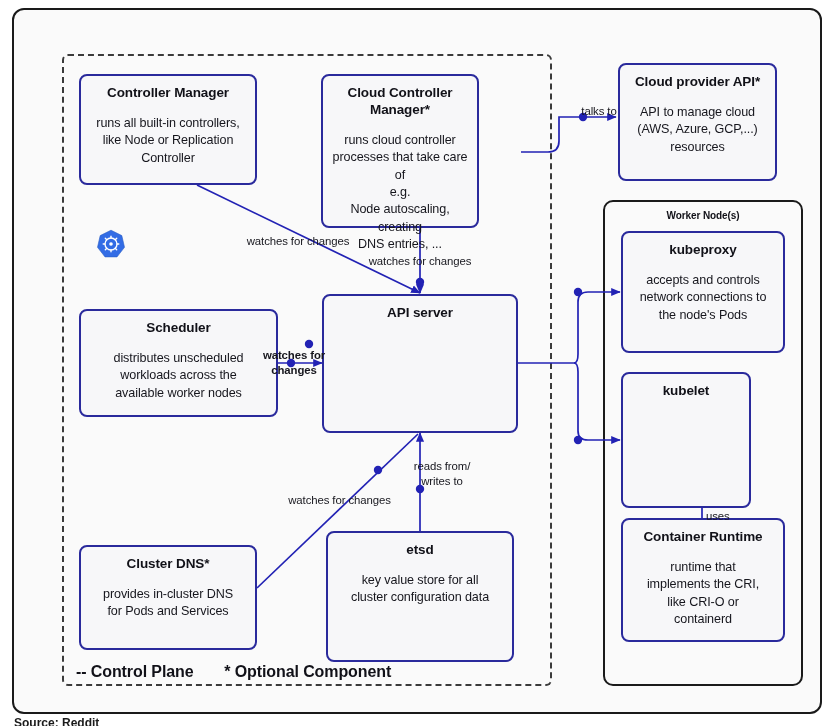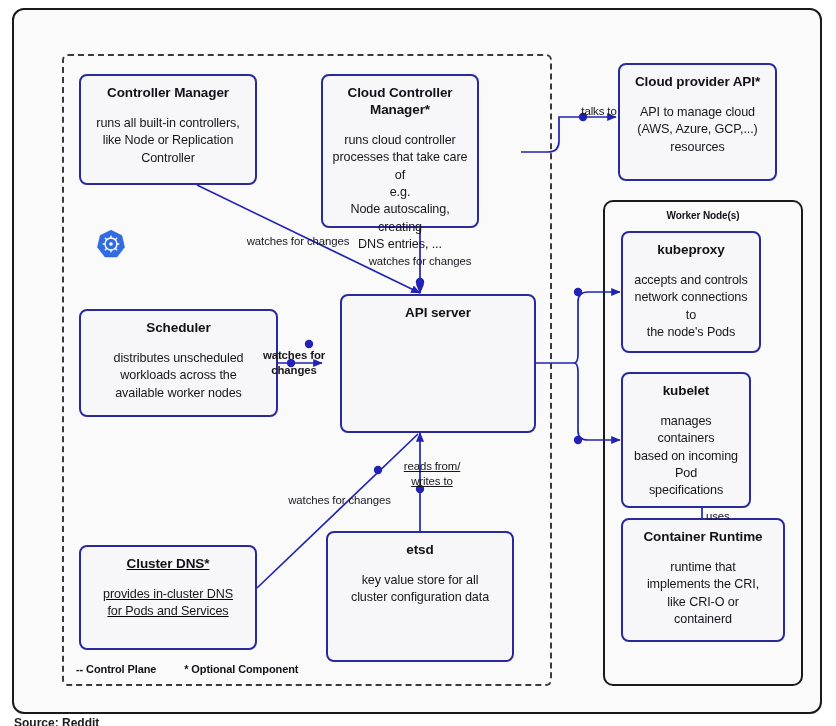--- a/index.html
+++ b/index.html
@@ -97,21 +97,21 @@
     text-align: center;
     letter-spacing: -0.1px;
     white-space: pre-line;
     z-index: 8;
     background: transparent;
   }
   #legend {
     position: absolute;
     left: 76px;
     top: 663px;
-    font-size: 11px;
+    font-size: 16px;
     font-weight: bold;
     color: #111118;
     z-index: 9;
     letter-spacing: -0.1px;
   }
   #legend .legend-gap { display: inline-block; width: 22px; }
   #source-caption {
     position: absolute;
     left: 14px;
     top: 716px;
@@ -227,70 +227,67 @@
 resources</div>
   </div>
 
   <div class="node-box" style="left:79px; top:309px; width:199px; height:108px;">
     <div class="node-title">Scheduler</div>
     <div class="node-desc">distributes unscheduled
 workloads across the
 available worker nodes</div>
   </div>
 
-  <div class="node-box" style="left:340px; top:294px; width:196px; height:139px;">
+  <div class="node-box" style="left:322px; top:294px; width:196px; height:139px;">
     <div class="node-title">API server</div>
   </div>
 
-  <div class="node-box" style="left:79px; top:545px; width:178px; height:105px;text-decoration:underline;">
+  <div class="node-box" style="left:79px; top:545px; width:178px; height:105px;">
     <div class="node-title">Cluster DNS*</div>
     <div class="node-desc">provides in-cluster DNS
 for Pods and Services</div>
   </div>
 
   <div class="node-box" style="left:326px; top:531px; width:188px; height:131px;">
     <div class="node-title">etsd</div>
     <div class="node-desc">key value store for all
 cluster configuration data</div>
   </div>
 
   <div class="group-title" style="left:603px; top:210px; width:200px;">Worker Node(s)</div>
 
-  <div class="node-box" style="left:621px; top:231px; width:140px; height:122px;">
+  <div class="node-box" style="left:621px; top:231px; width:164px; height:122px;">
     <div class="node-title">kubeproxy</div>
     <div class="node-desc">accepts and controls
 network connections to
 the node's Pods</div>
   </div>
 
   <div class="node-box" style="left:621px; top:372px; width:130px; height:136px;">
     <div class="node-title">kubelet</div>
-    <div class="node-desc">manages containers
-based on incoming Pod
-specifications</div>
   </div>
 
   <div class="node-box" style="left:621px; top:518px; width:164px; height:124px;">
     <div class="node-title">Container Runtime</div>
     <div class="node-desc">runtime that
 implements the CRI,
 like CRI-O or
 containerd</div>
   </div>
 
   <div class="edge-label" style="left:569px; top:104px; width:60px;">talks to</div>
 
   <div class="edge-label" style="left:233px; top:234px; width:130px;">watches for changes</div>
 
   <div class="edge-label" style="left:353px; top:254px; width:134px;">watches for changes</div>
 
   <div class="edge-label" style="left:254px; top:348px; width:80px;font-weight:bold;">watches for
 changes</div>
 
-  <div class="edge-label" style="left:393px; top:459px; width:78px;text-decoration:underline;">reads from/
+  <div class="edge-label" style="left:403px; top:459px; width:78px;">reads from/
 writes to</div>
 
   <div class="edge-label" style="left:272px; top:493px; width:135px;">watches for changes</div>
 
   <div class="edge-label" style="left:706px; top:509px; width:36px; text-align:left;">uses</div>
 
   <div id="legend">
     <span>-- Control Plane</span>
     <span class="legend-gap"></span>
     <span>* Optional Component</span>

